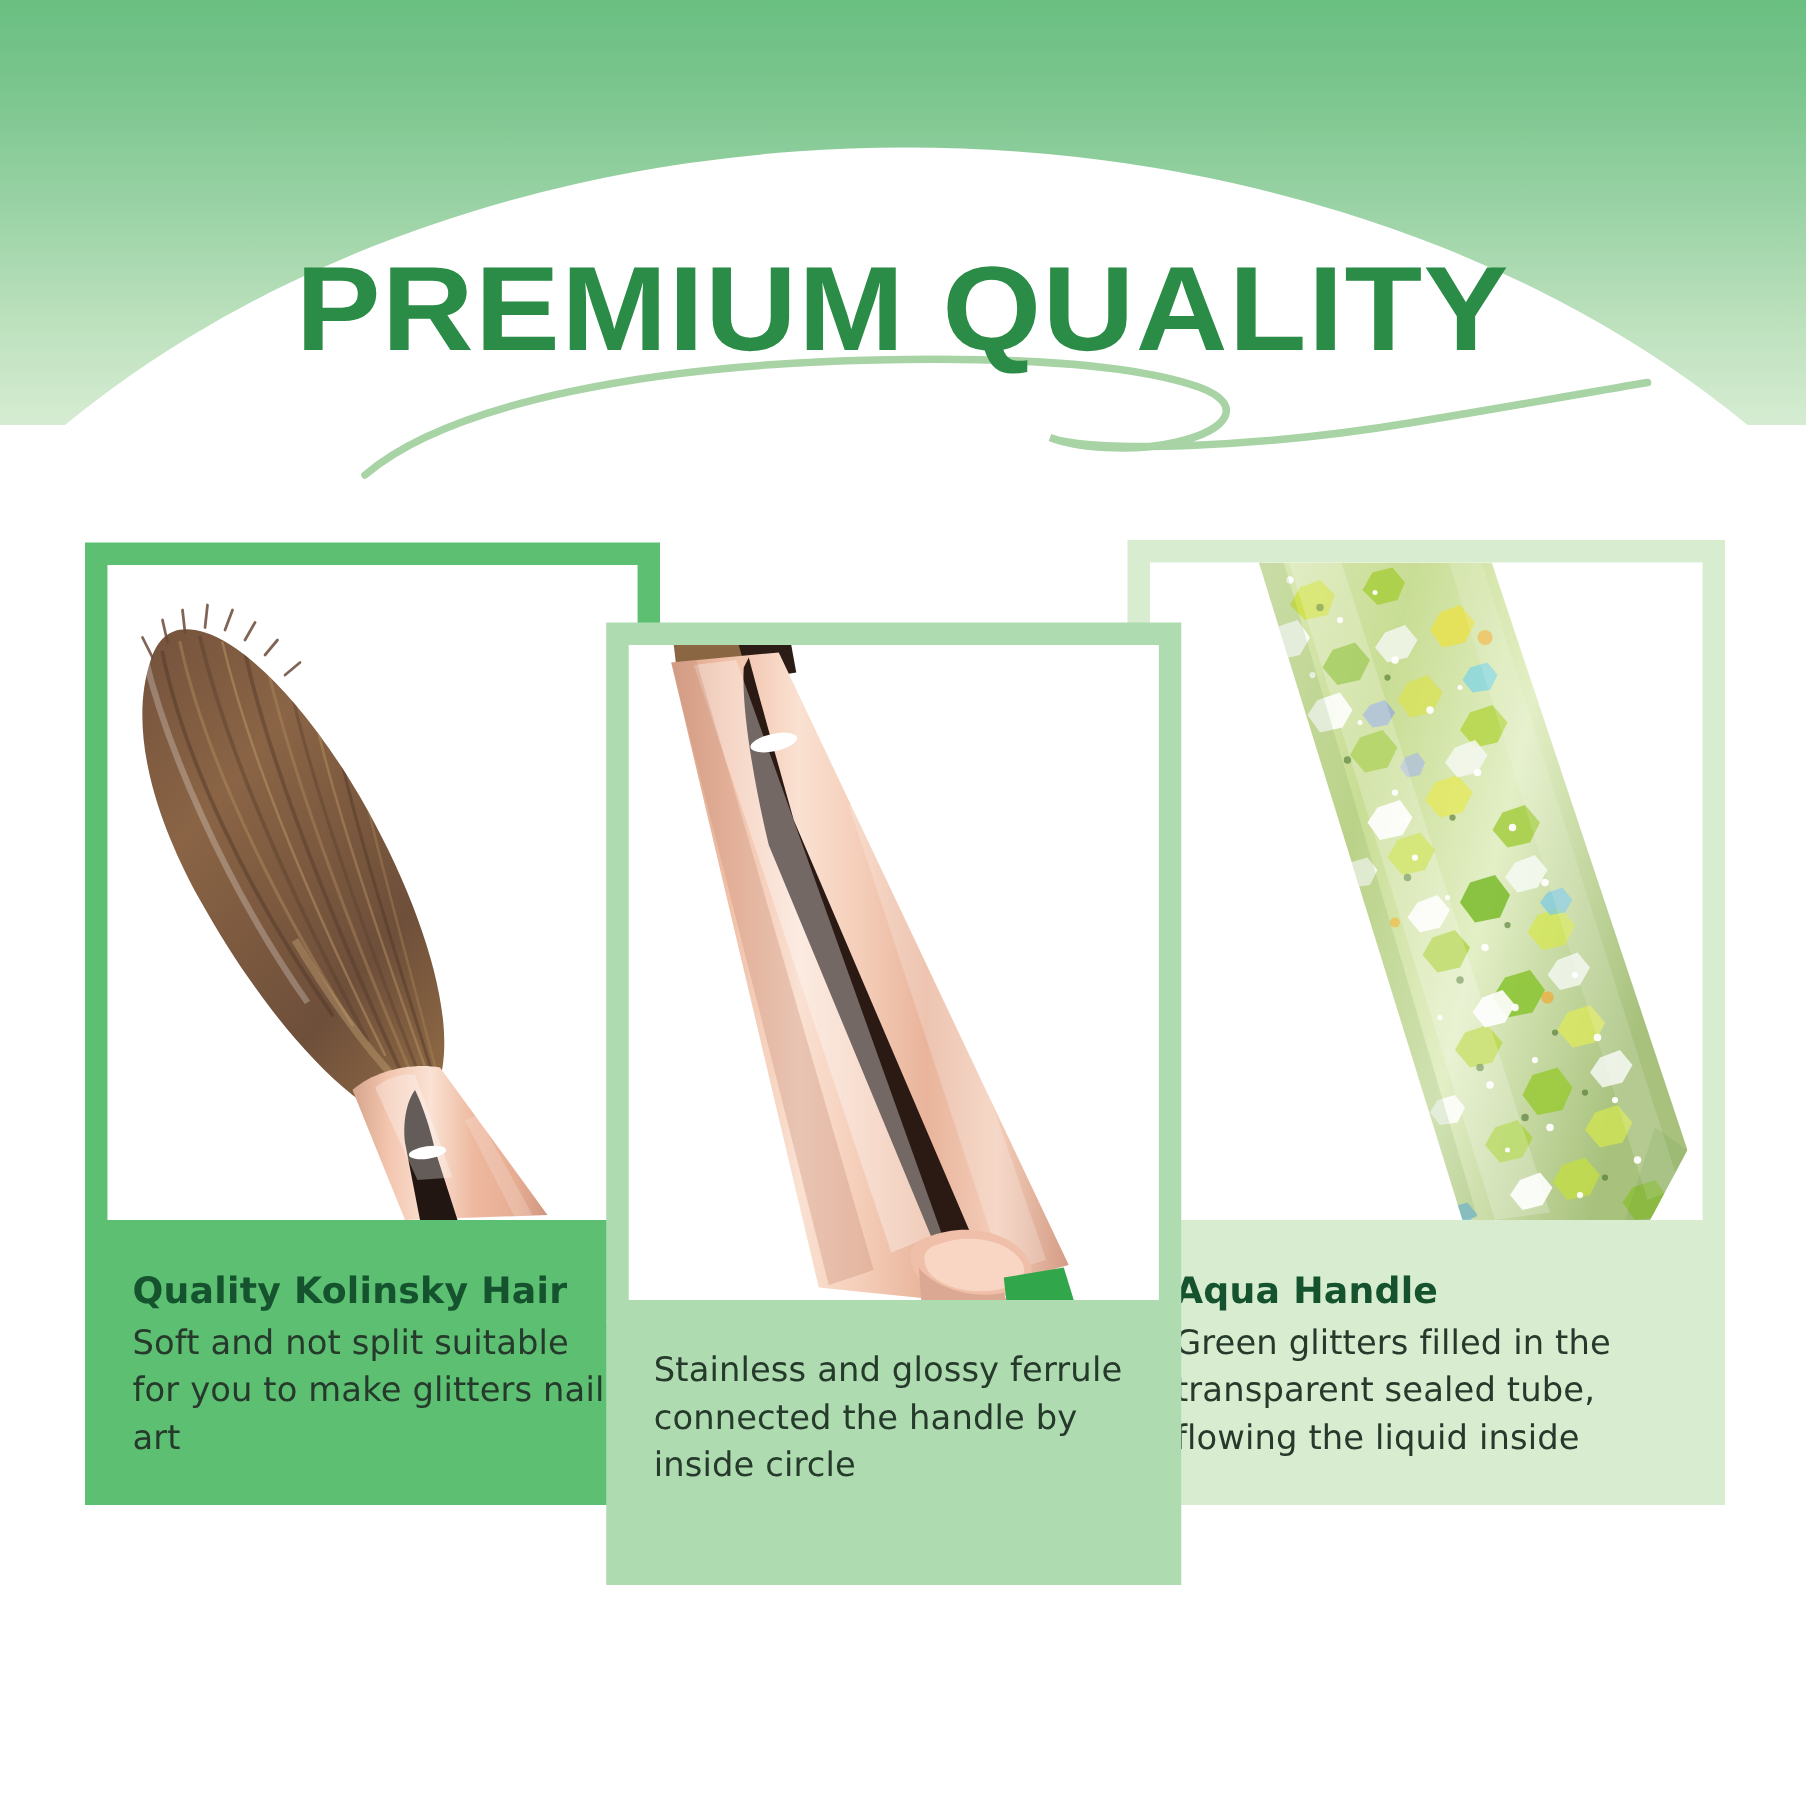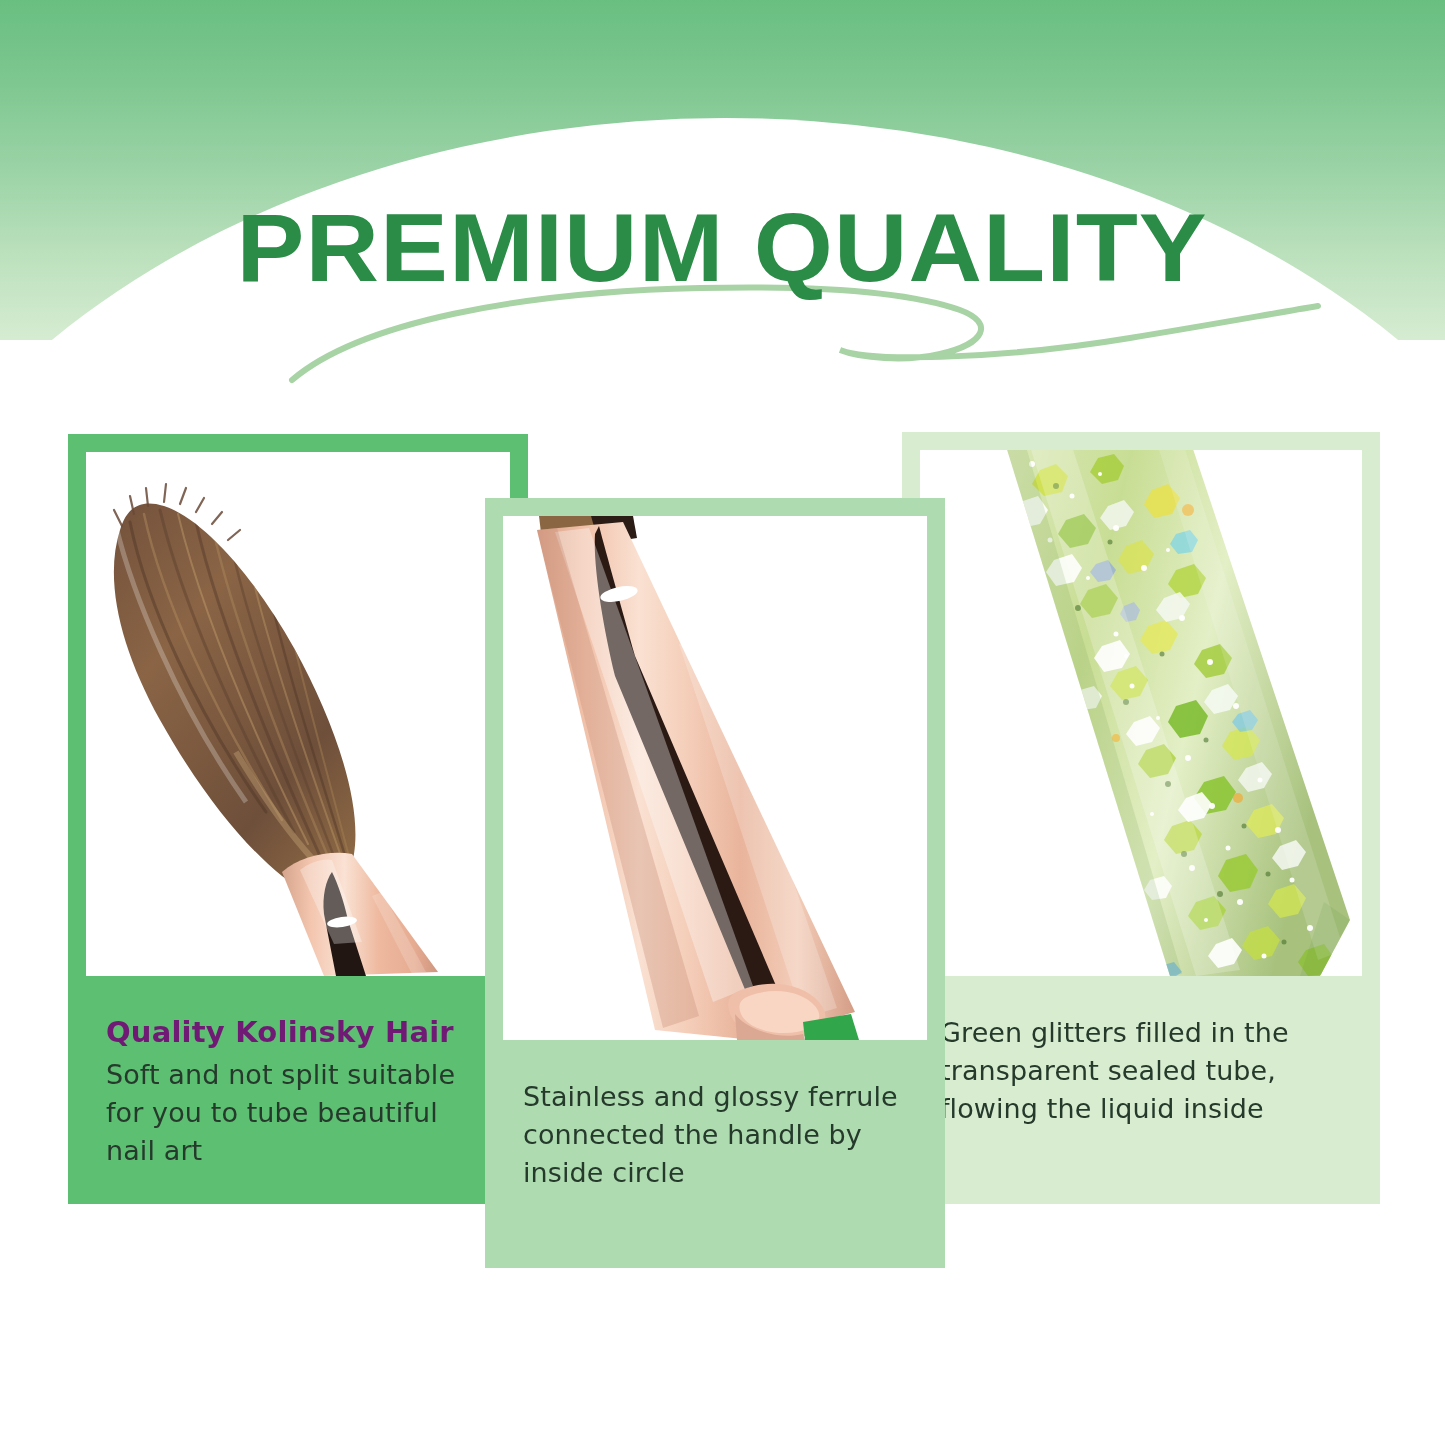--- a/index.html
+++ b/index.html
@@ -54,21 +54,21 @@
     position:relative;
     background:#ffffff;
     overflow:hidden;
   }
   .caption { position:absolute; left:0; padding:22px 34px 26px 38px; }
   .cap-title {
     font-family:"DejaVu Sans", sans-serif;
     font-weight:bold;
     font-size:29px;
     line-height:36px;
-    color:#701a75;
+    color:#14532d;
     letter-spacing:0.2px;
     margin-bottom:6px;
   }
   .cap-body {
     font-family:"DejaVu Sans", sans-serif;
     font-size:27px;
     line-height:38px;
     color:#263a2c;
     letter-spacing:0.1px;
   }
@@ -176,21 +176,21 @@
           <ellipse cx="256" cy="470" rx="15" ry="5" fill="#ffffff" transform="rotate(-8 256 470)"></ellipse>
 
           <path d="M214,418 C 224,410 238,406 246,408 L 276,490 L 248,492 Z" fill="#ffffff" opacity="0.30"></path>
           <path d="M296,440 L 340,520 L 326,522 L 286,444 Z" fill="#ffffff" opacity="0.18"></path>
         </g>
       </svg>
     </div>
   </div>
   <div class="caption">
     <div class="cap-title">Quality Kolinsky Hair</div>
-    <div class="cap-body">Soft and not split suitable for you to tube beautiful nail art</div>
+    <div class="cap-body">Soft and not split suitable for you to make glitters nail art</div>
   </div>
 </div>
 
 <div class="card" id="card2">
   <div class="card-frame">
     <div class="photo">
       <svg class="photo-svg" viewBox="0 0 424 524" preserveAspectRatio="xMidYMid slice">
         <defs>
           <linearGradient id="ferG2" x1="0" y1="0" x2="1" y2="0">
             <stop offset="0%" stop-color="#d8a189"></stop>
@@ -357,15 +357,16 @@
 
           <path d="M108,-10 L 150,-10 L 320,520 L 276,526 Z" fill="#ffffff" opacity="0.22"></path>
           <path d="M236,-10 L 262,-10 L 424,500 L 398,510 Z" fill="#ffffff" opacity="0.14"></path>
           <path d="M84,-10 L 104,-10 L 262,524 L 244,526 Z" fill="#6f9a4a" opacity="0.16"></path>
           <path d="M404,452 L 430,470 L 412,526 L 380,526 Z" fill="#5e8c3c" opacity="0.12"></path>
         </g>
       </svg>
     </div>
   </div>
   <div class="caption">
+    <div class="cap-title">Aqua Handle</div>
     <div class="cap-body">Green glitters filled in the transparent sealed tube, flowing the liquid inside</div>
   </div>
 </div>
 
 </body></html>

